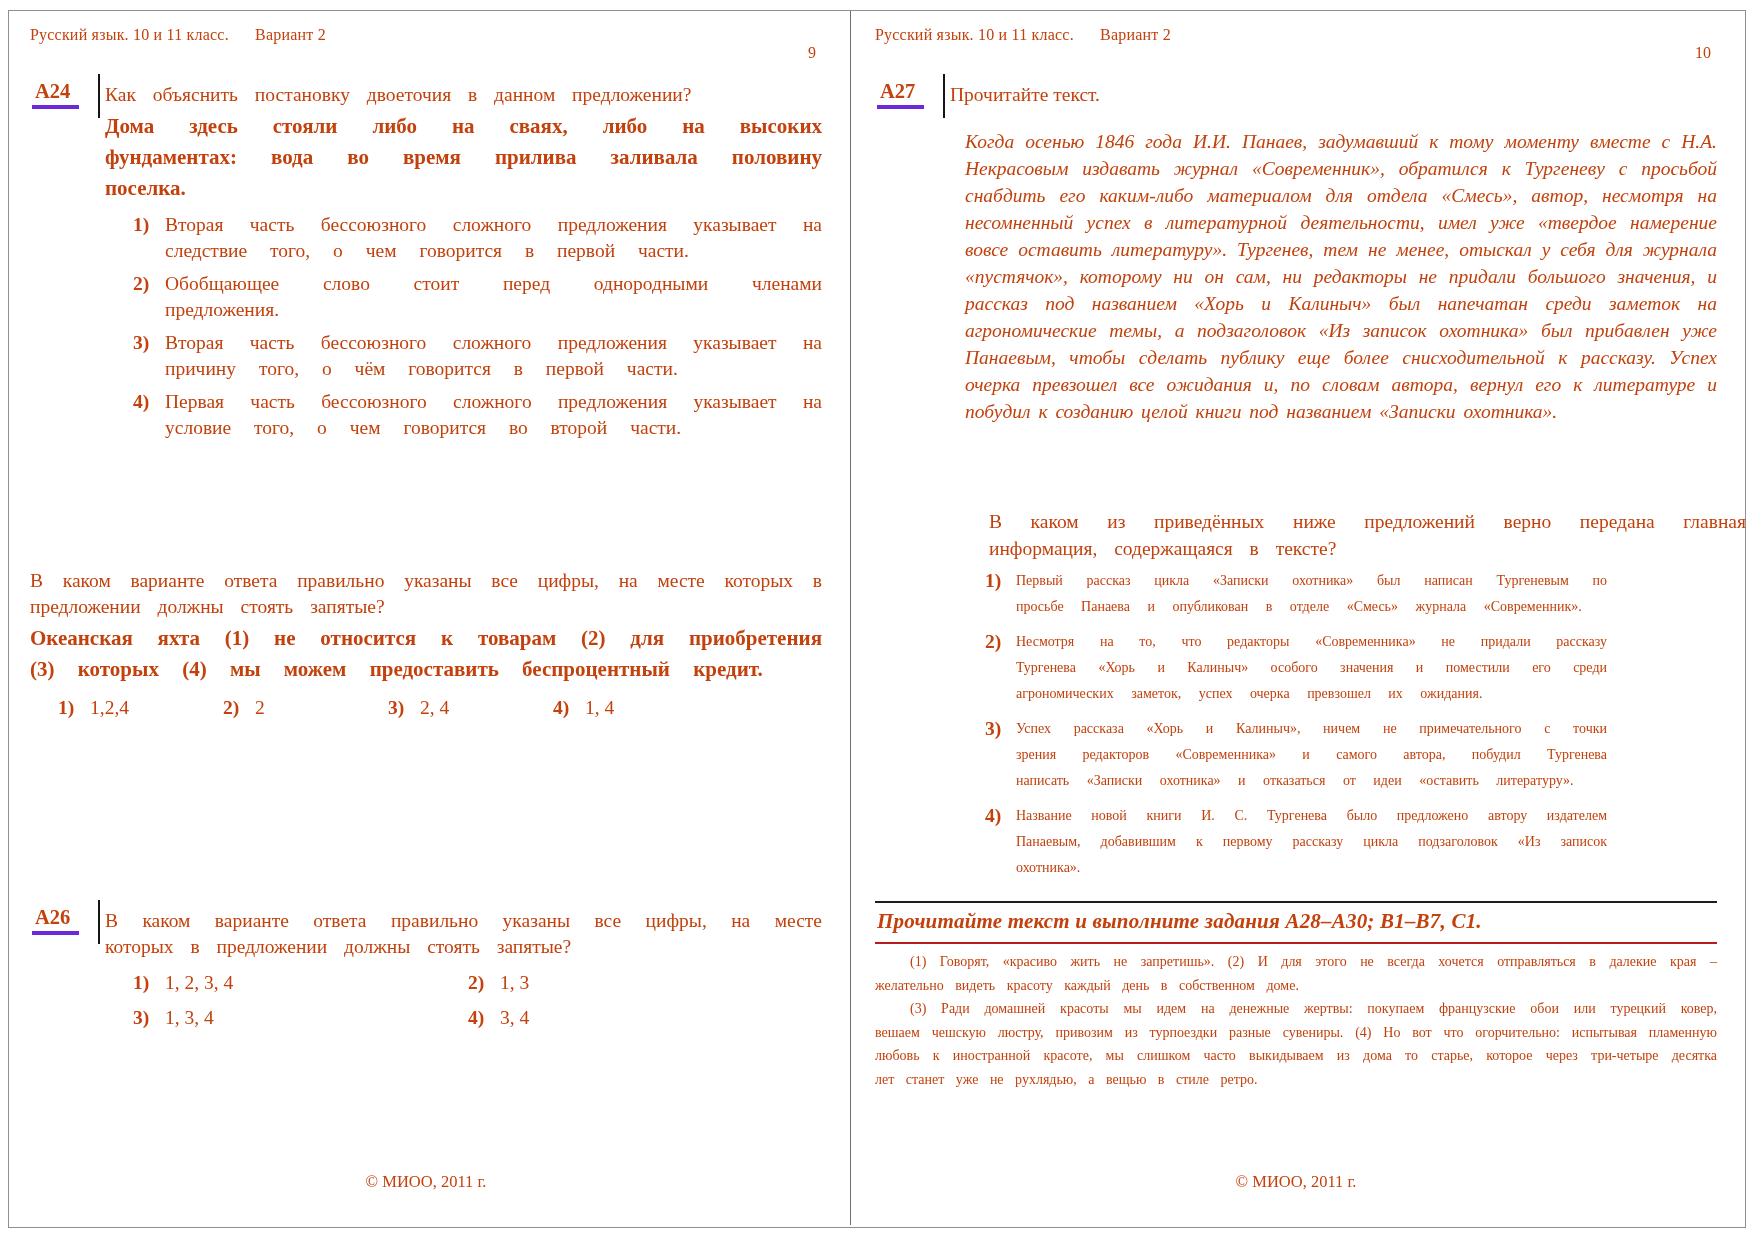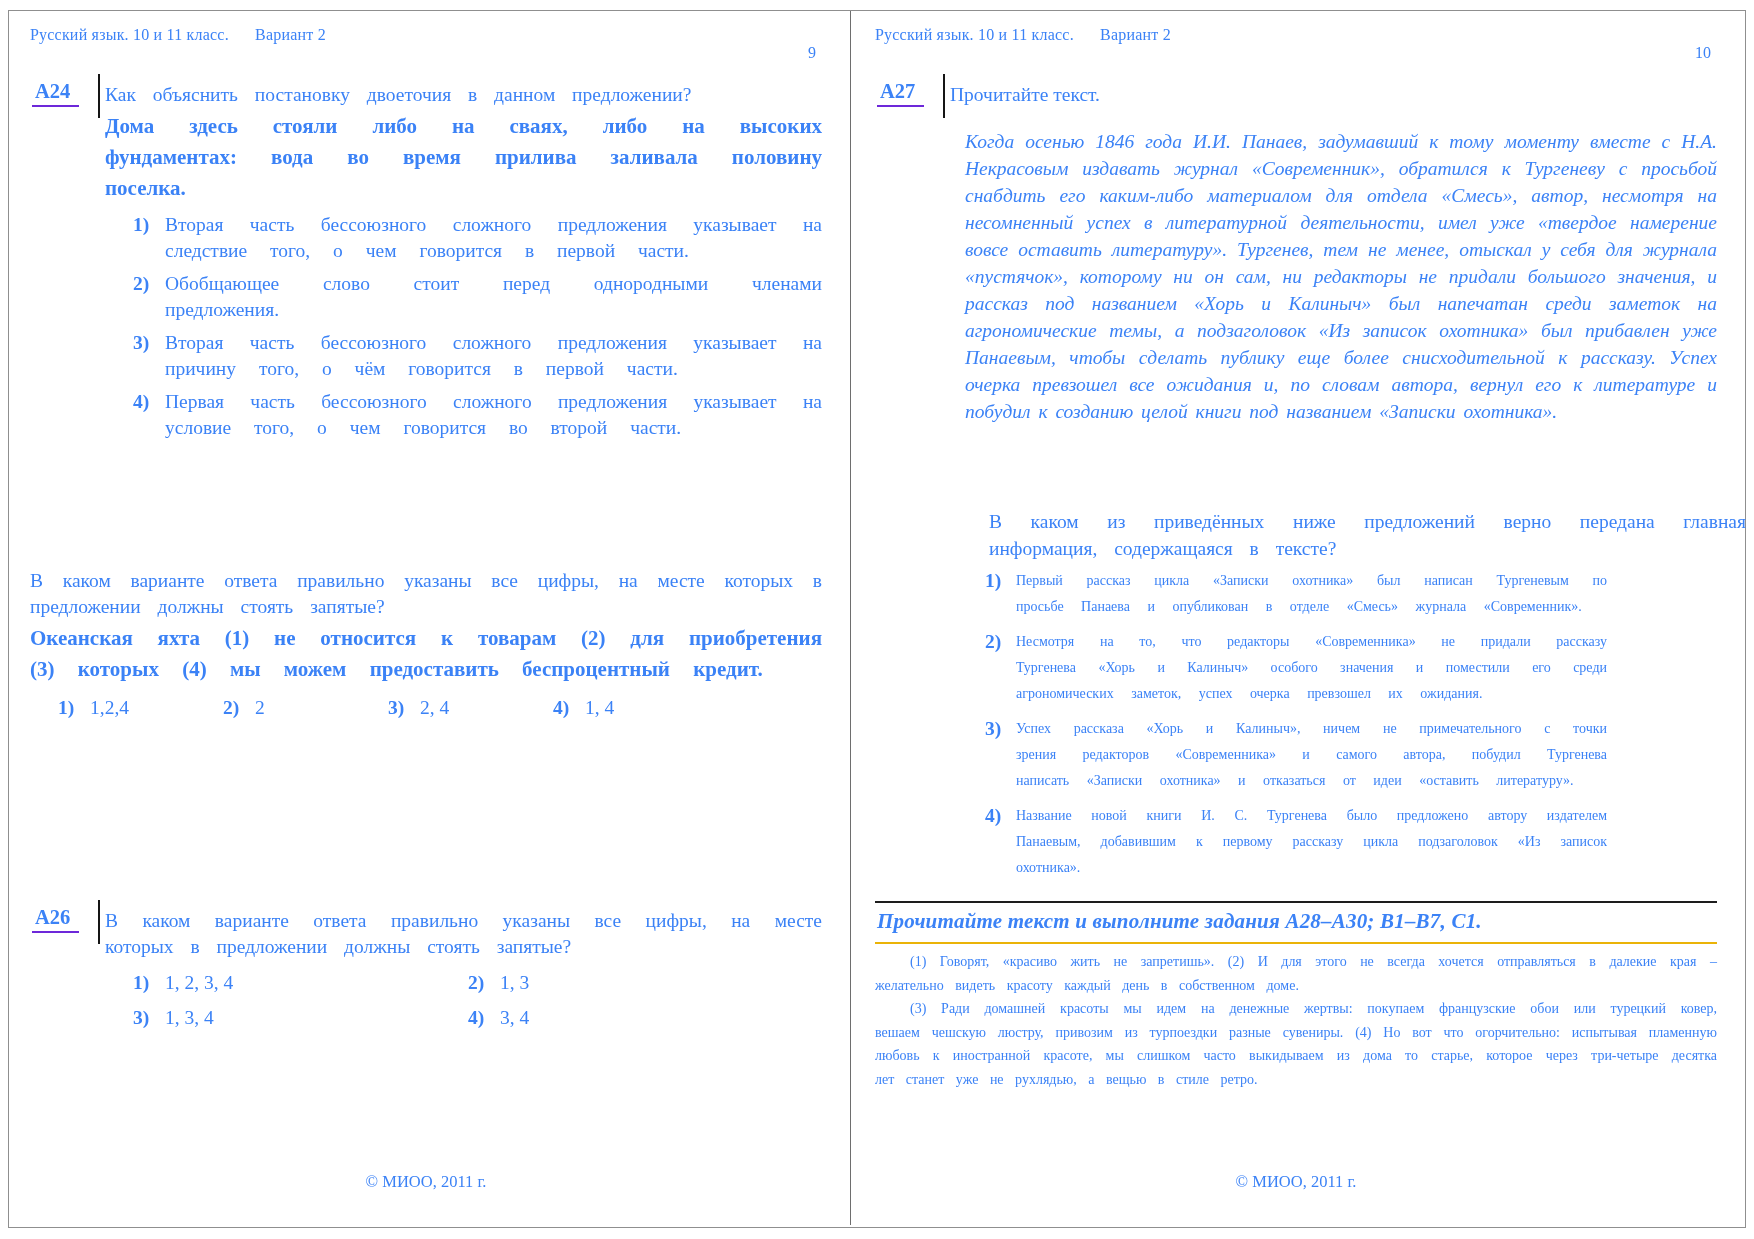--- a/index.html
+++ b/index.html
@@ -1,18 +1,18 @@
 <!DOCTYPE html>
 <html><head>
 <meta charset="utf-8">
 <style>
   html,body { margin:0; padding:0; background:#ffffff; }
   .sheet {
     position:relative; width:1754px; height:1239px; background:#ffffff;
-    font-family:"Liberation Serif","DejaVu Serif",serif; color:#3b82f6;
+    font-family:"Liberation Serif","DejaVu Serif",serif; color:#c2410c;
     overflow:hidden;
   }
   .frame {
     position:absolute; left:8px; top:10px; width:1736px; height:1216px;
     border:1px solid #8f8f8f;
   }
   .divider {
     position:absolute; left:850px; top:11px; height:1214px; width:0;
     border-left:1px solid #6e6e6e;
   }
@@ -21,21 +21,21 @@
   .page-right { left:875px; width:842px; height:1195px; }
 
   .pheader { position:absolute; top:6px; left:0; right:0; font-size:16px; letter-spacing:.2px; }
   .pheader .course { margin-right:22px; }
   .pnum { position:absolute; right:6px; top:24px; font-size:16px; }
 
   .question { position:absolute; left:0; right:0; display:flex; }
   .qlabelwrap { width:75px; flex:none; position:relative; }
   .qlabel {
     position:absolute; left:2px; top:-2px; font-weight:bold; font-size:20.5px;
-    padding:0 9px 2px 3px; border-bottom:2px solid #6d28d9; white-space:nowrap;
+    padding:0 9px 2px 3px; border-bottom:4px solid #6d28d9; white-space:nowrap;
   }
   .qbar { position:absolute; left:68px; top:-8px; height:44px; width:0; border-left:2px solid #151515; }
   .qbody { flex:1; font-size:19.5px; line-height:26px; }
   .qtext { text-align:justify; word-spacing:12px; }
   .qsentence { font-weight:bold; font-size:21px; line-height:31px; text-align:justify; word-spacing:18px; margin-top:3px; }
 
   .options { margin:8px 0 0 28px; padding:0; list-style:none; }
   .options li { display:flex; margin-bottom:7px; }
   .onum { font-weight:bold; width:32px; flex:none; }
   .otext { flex:1; text-align:justify; word-spacing:18px; }
@@ -55,21 +55,21 @@
     position:absolute; top:488px; left:85px; width:757px;
     font-size:19.5px; line-height:27px; text-align:justify; word-spacing:12px;margin-left:29px;
   }
   .options27 { position:absolute; top:548px; left:110px; width:622px; margin:0; padding:0; list-style:none; }
   .options27 li { display:flex; margin-bottom:9px; }
   .options27 .onum { font-weight:bold; width:31px; flex:none; font-size:19.5px; line-height:26px; }
   .options27 .otext { flex:1; text-align:justify; word-spacing:14px; font-size:14px; line-height:26px; }
 
   .secheader {
     position:absolute; top:881px; left:0; right:0;
-    border-top:2px solid #1d1d1d; border-bottom:2px solid #eab308;
+    border-top:2px solid #1d1d1d; border-bottom:2px solid #b91c1c;
     padding:6px 0 8px 2px;
     font-weight:bold; font-style:italic; font-size:21px; letter-spacing:.2px;
   }
   .paras { position:absolute; top:930px; left:0; right:0; font-size:14px; line-height:23.5px; }
   .paras p { margin:0; text-align:justify; text-indent:35px; word-spacing:8px; }
 
   .pfooter { position:absolute; top:1152px; left:0; right:0; text-align:center; font-size:16.5px; }
 </style>
 </head>
 <body>

